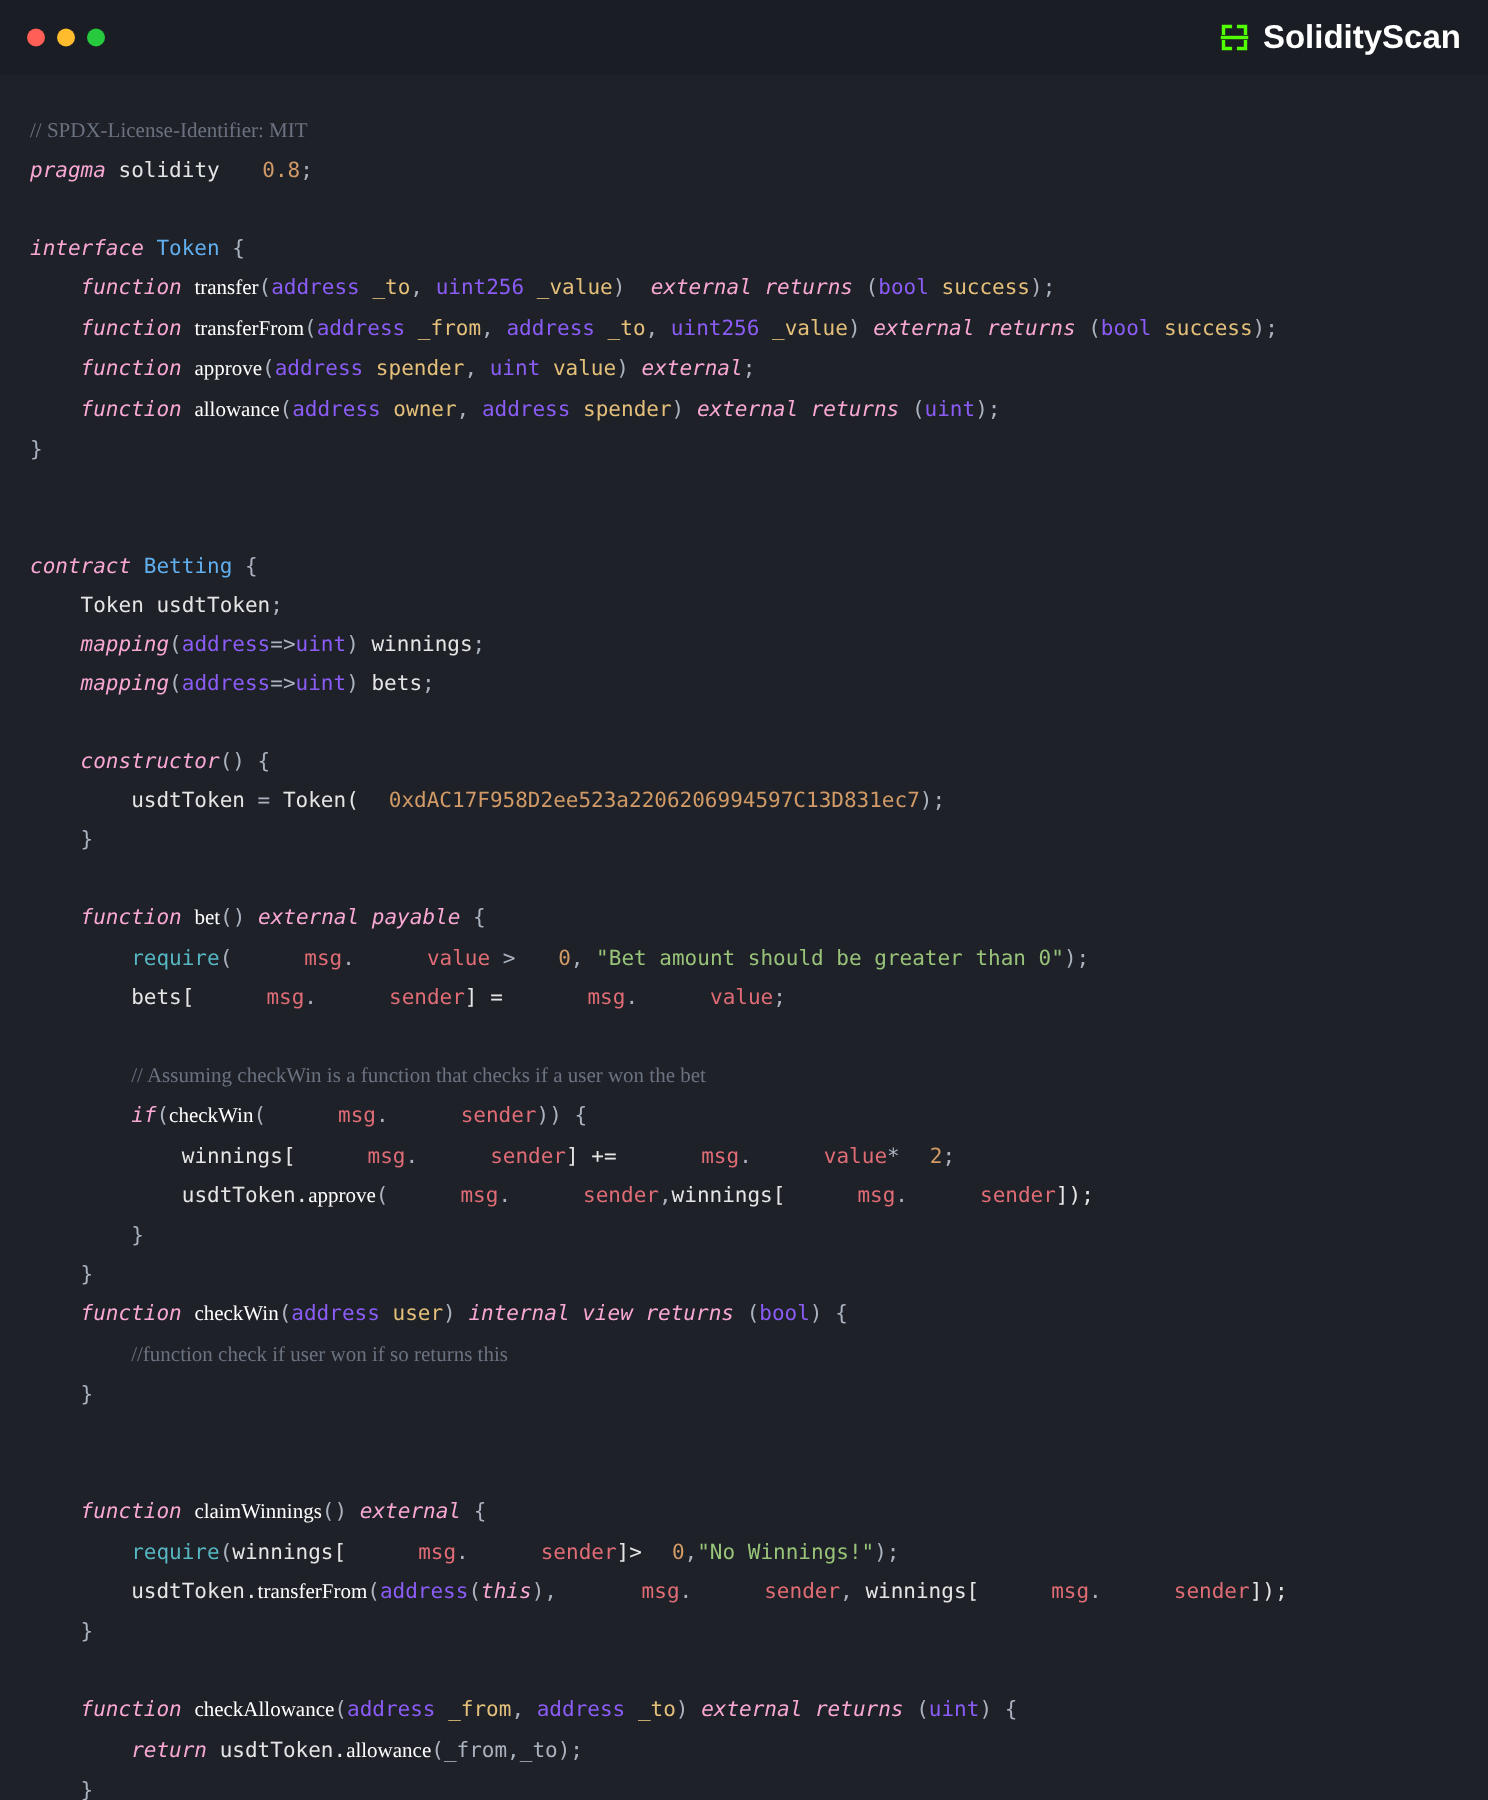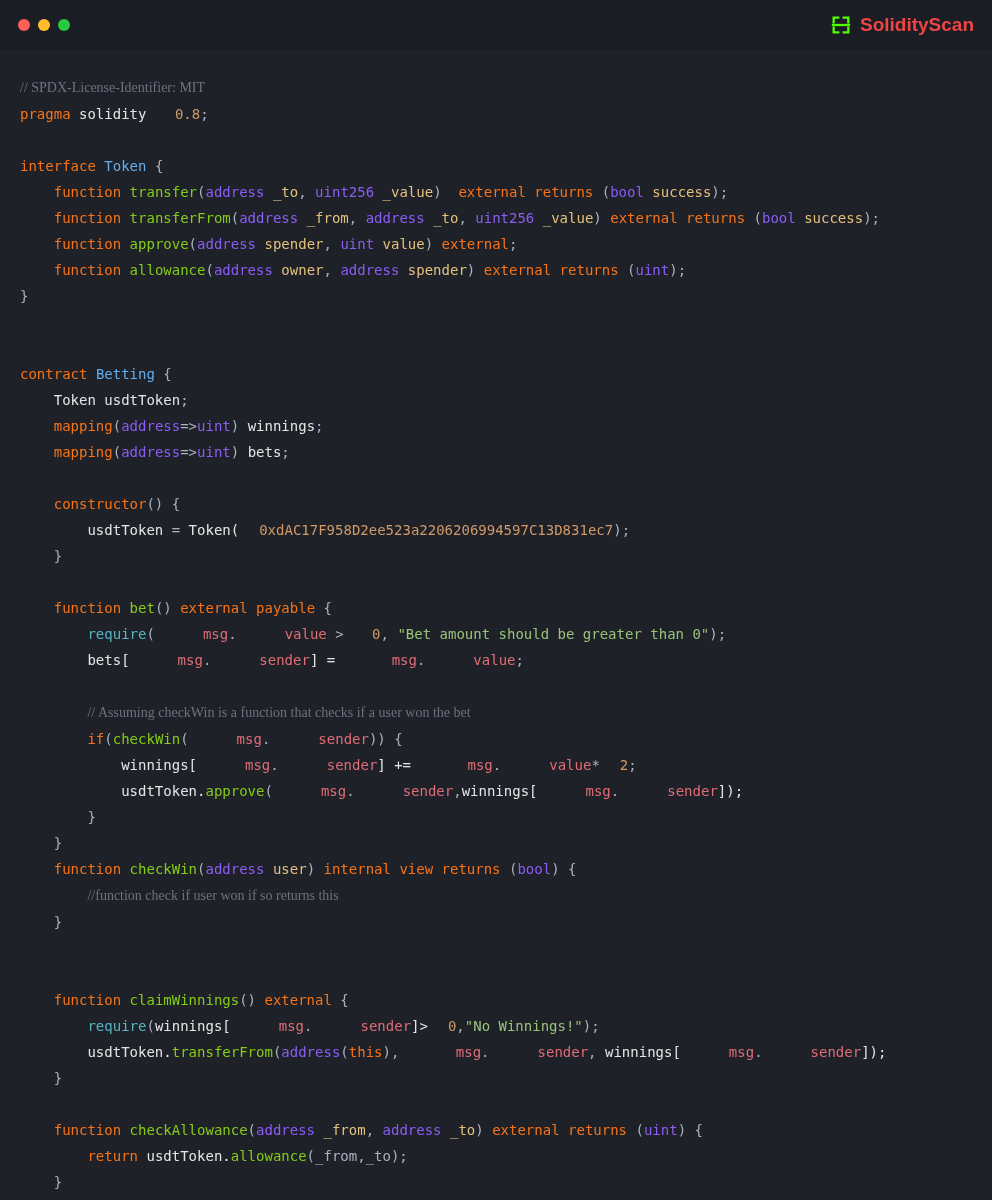--- a/index.html
+++ b/index.html
@@ -36,45 +36,45 @@
       height: 12px;
       border-radius: 50%;
     }
     .tl-red { background: #ff5f56; }
     .tl-yellow { background: #ffbd2e; }
     .tl-green { background: #27c93f; }
     .brand {
       display: flex;
       align-items: center;
       gap: 8px;
-      color: #ef4444;
+      color: #ffffff;
       font-weight: 700;
-      font-size: 19px;
+      font-size: 22px;
       font-family: -apple-system, sans-serif;
     }
     .brand-icon {
       width: 22px;
       height: 22px;
     }
     .code-area {
       padding: 24px 20px;
       font-size: 14px;
       line-height: 26px;
       white-space: pre;
     }
     .c-comment { color: #6b7280; font-family: Liberation Serif, serif; }
-    .c-keyword { color: #f97316; }
+    .c-keyword { color: #f9a8d4; font-style: italic; }
     .c-type { color: #8b5cf6; }
     .c-name { color: #61afef; }
     .c-paramname { color: #e5c07b; margin-top: 24px; }
     .c-punct { color: #abb2bf; }
     .c-string { color: #98c379; }
     .c-number { color: #d19a66; margin-left: 20px; }
     .c-default { color: #e5e5e5; }
-    .c-func { color: #84cc16; }
+    .c-func { color: #ffffff; font-family: Liberation Serif, serif; }
     .c-prop { color: #e06c75; padding-left: 48px; }
     .c-builtin { color: #56b6c2; }
   </style>
 </head>
 <body>
 
 <div class="window">
   <div class="titlebar">
     <div class="traffic-lights">
       <div class="traffic-light tl-red"></div>

